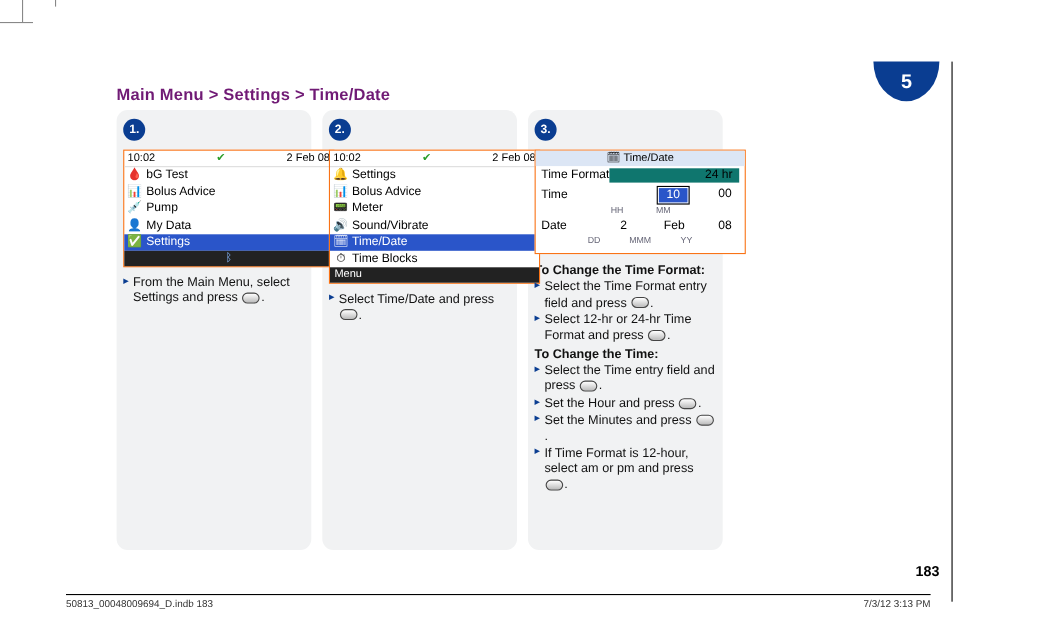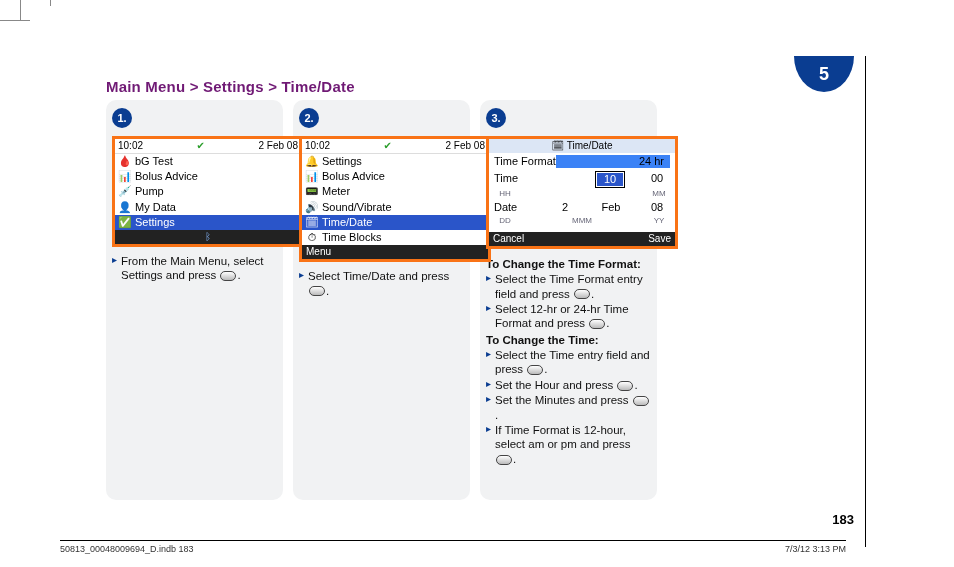--- a/index.html
+++ b/index.html
@@ -81,21 +81,21 @@
     font-weight: bold;
     display: flex;
     align-items: center;
     justify-content: center;
     margin-bottom: 2px;
   }
   
   .device {
     width: 192px;
     background: #fff;
-    border: 3px solid #f97316;
+    border: 1px solid #f97316;
     box-sizing: border-box;
     font-family: Tahoma, Arial, sans-serif;
     font-size: 11px;
     line-height: 1.2;
     position: relative;
   }
   .device .topbar {
     display: flex;
     justify-content: space-between;
     align-items: center;
@@ -143,20 +143,21 @@
   .device .title-row {
     text-align: center;
     padding: 1px;
     background: #dce6f5;
     font-weight: normal;
     font-size: 10px;
   }
   .device .form-row {
     display: flex;
     justify-content: space-between;
+    align-items: center;
     padding: 2px 5px;
     font-size: 11px;
   }
   .device .form-row .lbl { flex: 0 0 auto; }
   .device .form-row .val {
     flex: 1; text-align: right;
   }
   .device .time-grp, .device .date-grp {
     display:flex; gap:20px; justify-content:flex-end;
   }
@@ -165,21 +166,21 @@
     text-align:center;
     padding:0 2px;
   }
   .device .cell.sel {
     background:#2a55c9; color:#fff; border:1px solid #fff; outline:1px solid #000;
   }
   .device .unit {
     font-size:8px; color:#667; text-align:center; min-width:22px;
   }
   .device .units-row {
-    display:flex; justify-content:space-between; gap:4px; padding:0 5px;
+    display:flex; justify-content:center; gap:20px; padding:0 5px;
   }
   
   .instr {
     font-size: 11.5px;
     line-height: 1.25;
     color: #111;
   }
   .instr .bold {
     font-weight: bold;
     display: block;
@@ -328,21 +329,21 @@
       <div class="bullet"><span>Select Time/Date and press </span><span class="oval"></span><span>.</span></div>
     </div>
   </div>
 
   <div class="card">
     <div class="step-badge">3.</div>
     <div class="device">
       <div class="title-row"><span>🗓</span> <span>Time/Date</span></div>
       <div class="form-row">
         <span class="lbl">Time Format</span>
-        <span class="val" style="background:#3b82f6; padding:0 6px;">24 hr</span>
+        <span class="val" style="background:#0f766e; padding:0 6px;">24 hr</span>
       </div>
       <div class="form-row">
         <span class="lbl">Time</span>
         <span class="time-grp">
           <span class="cell sel">10</span>
           <span class="cell">00</span>
         </span>
       </div>
       <div class="units-row">
         <span class="unit">HH</span>
@@ -355,24 +356,20 @@
           <span class="cell">Feb</span>
           <span class="cell">08</span>
         </span>
       </div>
       <div class="units-row">
         <span class="unit">DD</span>
         <span class="unit">MMM</span>
         <span class="unit">YY</span>
       </div>
       <div style="height:6px;"></div>
-      <div class="btmbar">
-        <span>Cancel</span>
-        <span>Save</span>
-      </div>
     </div>
     <div class="instr">
       <span class="bold">To Change the Time Format:</span>
       <div class="bullet"><span>Select the Time Format entry field and press </span><span class="oval"></span><span>.</span></div>
       <div class="bullet"><span>Select 12-hr or 24-hr Time Format and press </span><span class="oval"></span><span>.</span></div>
       <span class="bold">To Change the Time:</span>
       <div class="bullet"><span>Select the Time entry field and press </span><span class="oval"></span><span>.</span></div>
       <div class="bullet"><span>Set the Hour and press </span><span class="oval"></span><span>.</span></div>
       <div class="bullet"><span>Set the Minutes and press </span><span class="oval"></span><span>.</span></div>
       <div class="bullet"><span>If Time Format is 12-hour, select am or pm and press </span><span class="oval"></span><span>.</span></div>

